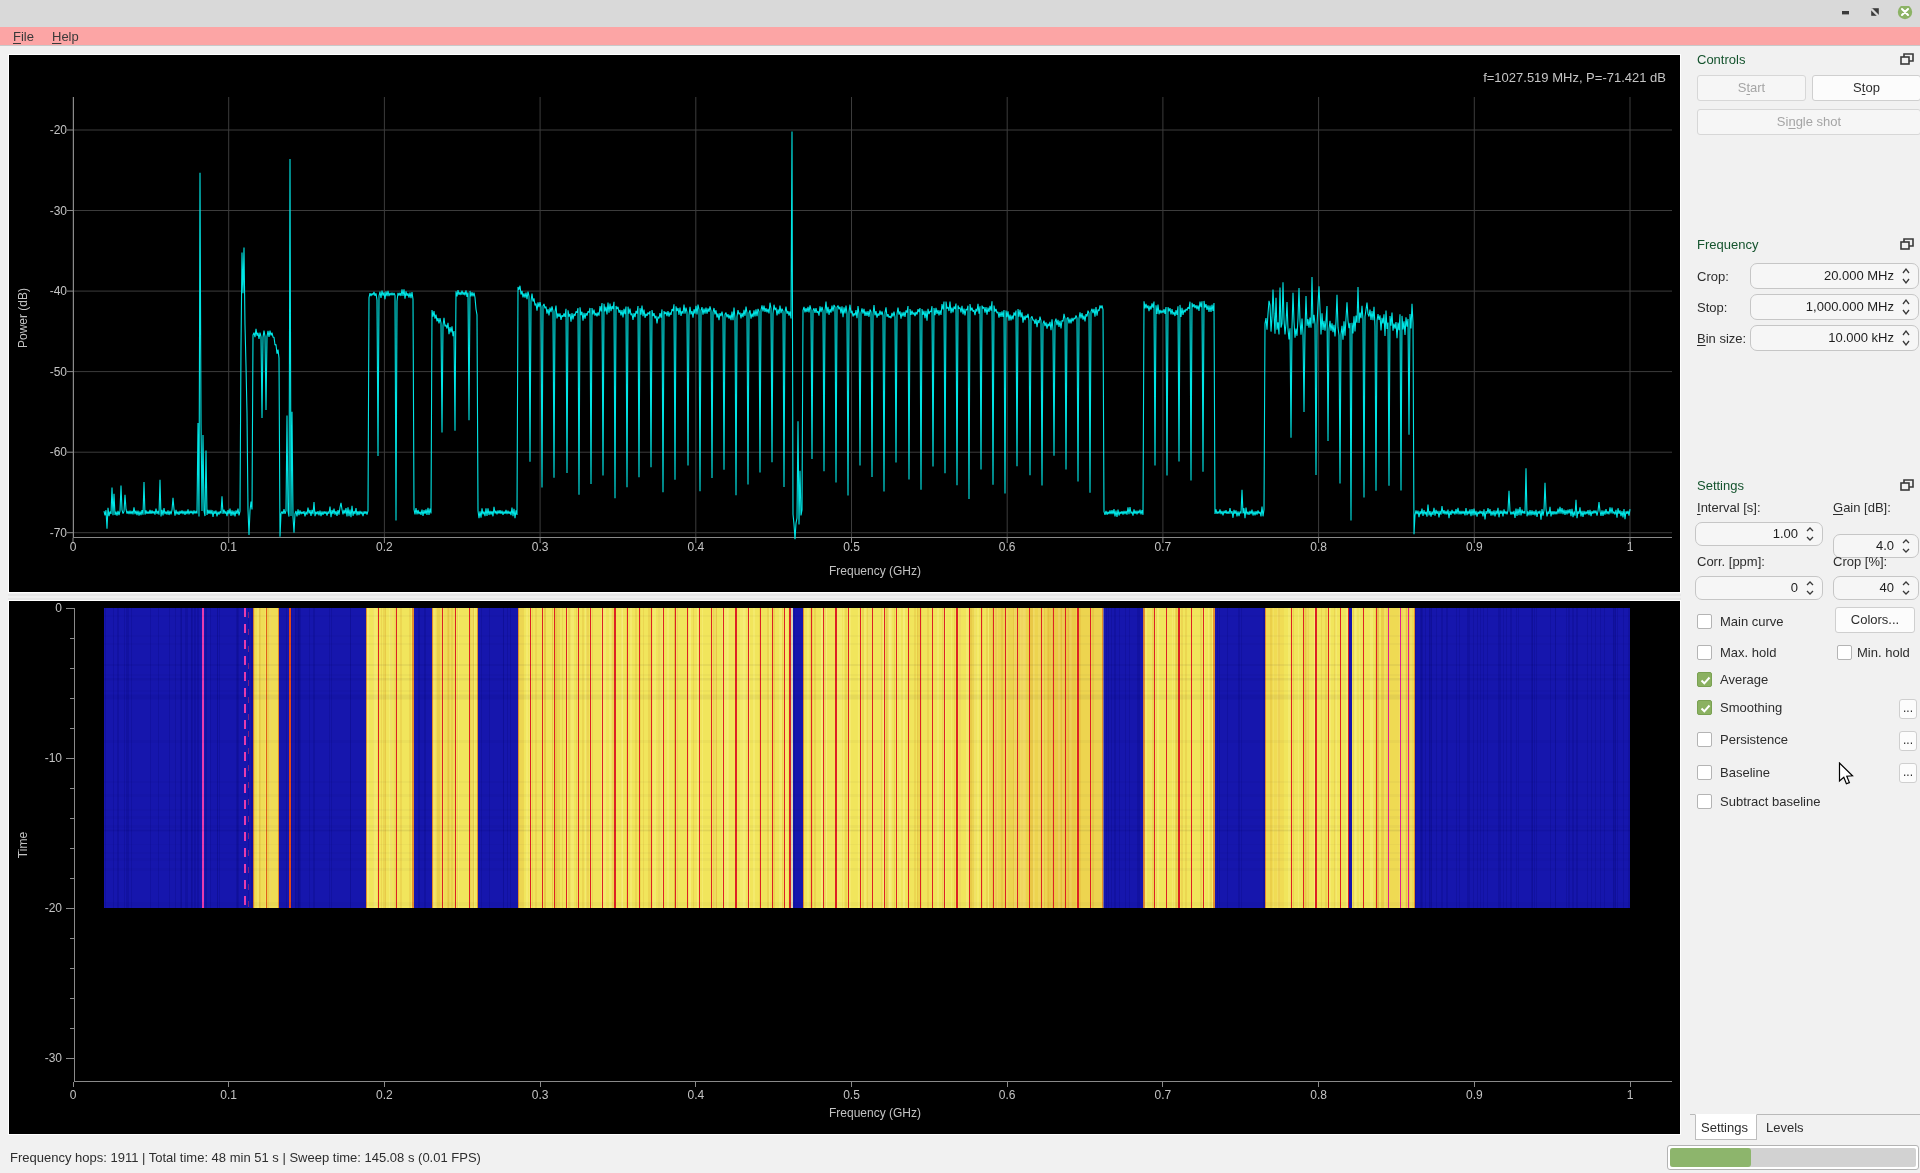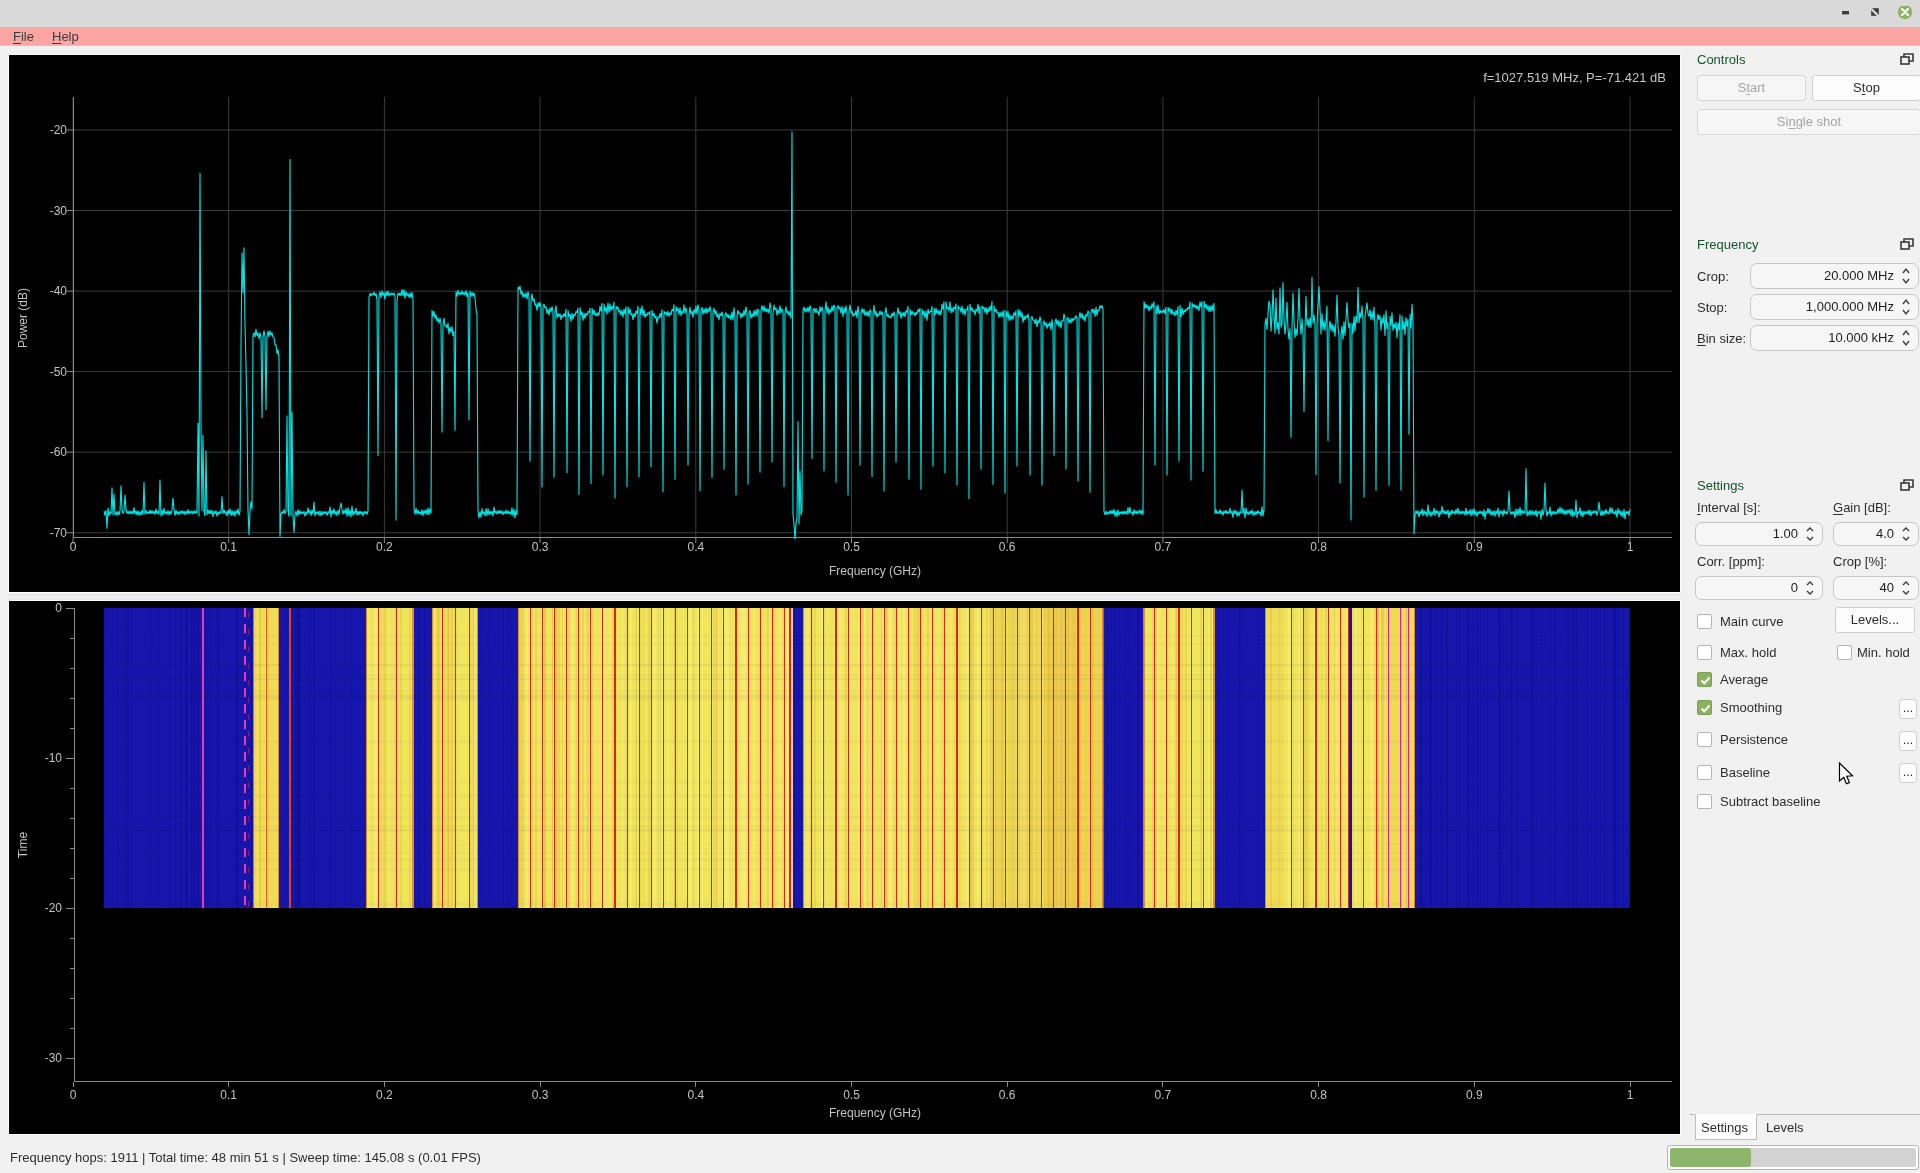--- a/index.html
+++ b/index.html
@@ -809,21 +809,21 @@
 </svg>
 <div class="lab" style="left:1697px;top:500px"><u>I</u>nterval [s]:</div>
 <div class="lab" style="left:1833px;top:500px"><u>G</u>ain [dB]:</div>
 <div class="spin" style="left:1695px;top:522px;width:128px;height:24px">
 <div class="spinval" style="line-height:22px">1.00</div>
 <div class="spinarr"><svg width="10" height="22" viewBox="0 0 10 22">
 <polyline points="2,8 5,5 8,8" fill="none" stroke="#3a3a3a" stroke-width="1.3"></polyline>
 <polyline points="2,14 5,17 8,14" fill="none" stroke="#3a3a3a" stroke-width="1.3"></polyline>
 </svg></div>
   </div>
-<div class="spin" style="left:1833px;top:522px;width:86px;height:24px">
+<div class="spin" style="left:1833px;top:534px;width:86px;height:24px">
 <div class="spinval" style="line-height:22px">4.0</div>
 <div class="spinarr"><svg width="10" height="22" viewBox="0 0 10 22">
 <polyline points="2,8 5,5 8,8" fill="none" stroke="#3a3a3a" stroke-width="1.3"></polyline>
 <polyline points="2,14 5,17 8,14" fill="none" stroke="#3a3a3a" stroke-width="1.3"></polyline>
 </svg></div>
   </div>
 <div class="lab" style="left:1697px;top:554px">Corr. [ppm]:</div>
 <div class="lab" style="left:1833px;top:554px">Crop [%]:</div>
 <div class="spin" style="left:1695px;top:576px;width:128px;height:24px">
 <div class="spinval" style="line-height:22px">0</div>
@@ -834,21 +834,21 @@
   </div>
 <div class="spin" style="left:1833px;top:576px;width:86px;height:24px">
 <div class="spinval" style="line-height:22px">40</div>
 <div class="spinarr"><svg width="10" height="22" viewBox="0 0 10 22">
 <polyline points="2,8 5,5 8,8" fill="none" stroke="#3a3a3a" stroke-width="1.3"></polyline>
 <polyline points="2,14 5,17 8,14" fill="none" stroke="#3a3a3a" stroke-width="1.3"></polyline>
 </svg></div>
   </div>
 <div class="cb" style="left:1697px;top:614px"></div>
 <div class="lab" style="left:1720px;top:614px">Main curve</div>
-<div class="btn" style="left:1835px;top:607px;width:78px;height:24px">Levels...</div>
+<div class="btn" style="left:1835px;top:607px;width:78px;height:24px">Colors...</div>
 <div class="cb" style="left:1697px;top:645px"></div>
 <div class="lab" style="left:1720px;top:645px">Max. hold</div>
 <div class="cb" style="left:1837px;top:645px"></div>
 <div class="lab" style="left:1857px;top:645px">Min. hold</div>
 <div class="cb cbk" style="left:1697px;top:672px"><svg width="15" height="15" viewBox="0 0 15 15">
       <polyline points="3.5,7.5 6.3,10.3 11.5,4.5" fill="none" stroke="#fff" stroke-width="2"></polyline>
     </svg></div>
 <div class="lab" style="left:1720px;top:672px">Average</div>
 <div class="cb cbk" style="left:1697px;top:700px"><svg width="15" height="15" viewBox="0 0 15 15">
       <polyline points="3.5,7.5 6.3,10.3 11.5,4.5" fill="none" stroke="#fff" stroke-width="2"></polyline>

